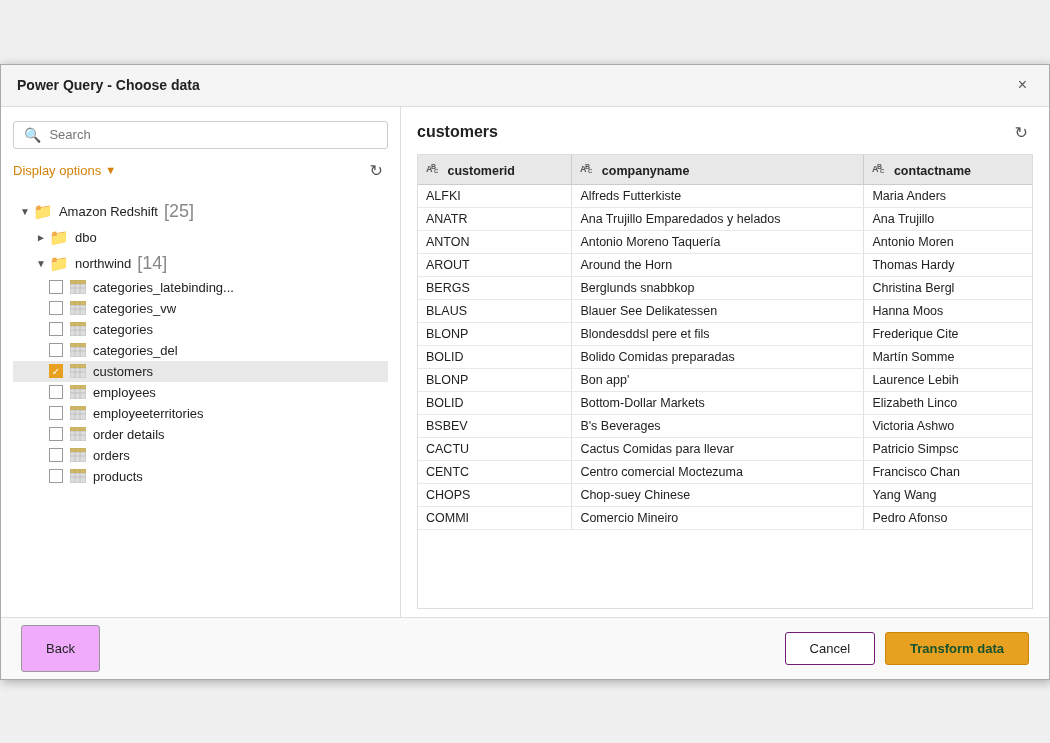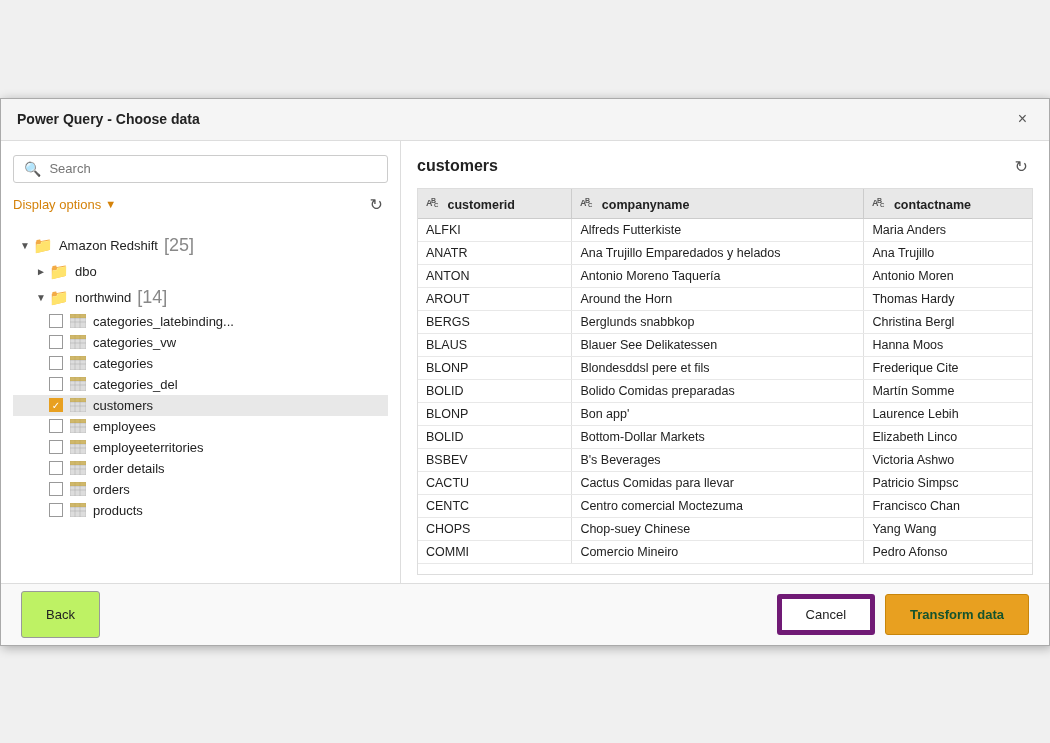--- a/index.html
+++ b/index.html
@@ -7,21 +7,21 @@
       font-family: 'Segoe UI', Arial, sans-serif;
       font-size: 13px;
       background: #f0f0f0;
       display: flex;
       align-items: center;
       justify-content: center;
       min-height: 100vh;
     }
     .dialog {
       width: 1050px;
-      height: 548px;
+      height: 616px;
       background: #ffffff;
       border: 1px solid #aaa;
       box-shadow: 2px 2px 10px rgba(0,0,0,0.3);
       display: flex;
       flex-direction: column;
     }
     .title-bar {
       display: flex;
       align-items: center;
       justify-content: space-between;
@@ -265,33 +265,33 @@
       align-items: center;
       justify-content: space-between;
       padding: 12px 20px;
       border-top: 1px solid #ddd;
       background: #f9f9f9;
       height: 62px;
     }
     .back-btn {
       padding: 15px 24px;
       border: 1px solid #999;
-      background: #bef264;
+      background: #f0abfc;
       border-radius: 3px;
       font-size: 13px;
       cursor: pointer;
       color: #222;
     }
     .right-buttons {
       display: flex;
       gap: 10px;
     }
     .cancel-btn {
       padding: 8px 24px;
-      border: 5px solid #701a75;
+      border: 1px solid #701a75;
       background: #fff;
       border-radius: 3px;
       font-size: 13px;
       cursor: pointer;
       color: #222;
     }
     .transform-btn {
       padding: 8px 24px;
       border: 1px solid #c8850a;
       background: #e8a020;

